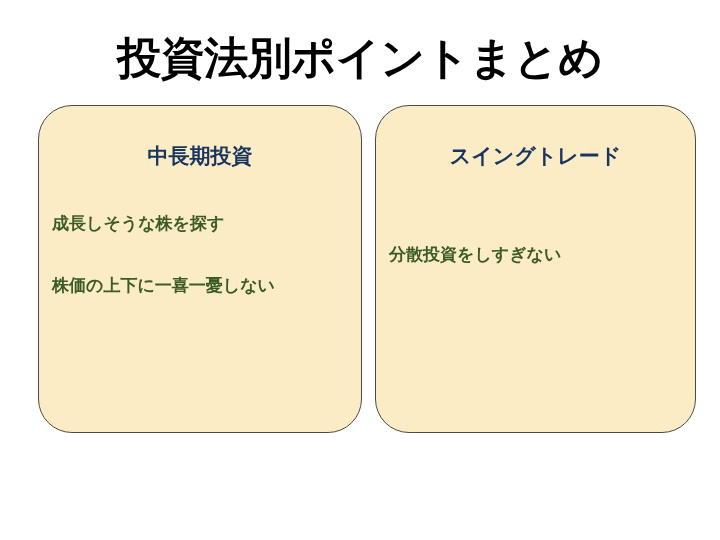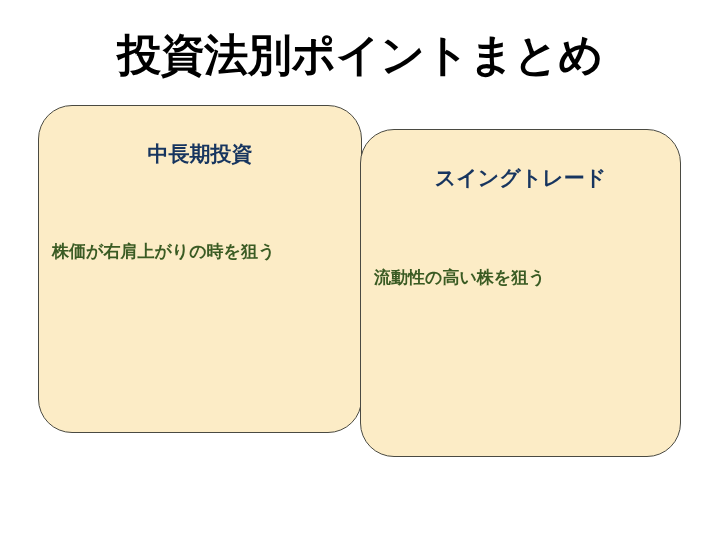--- a/index.html
+++ b/index.html
@@ -16,21 +16,20 @@
     position: relative;
   }
 
   #slide {
     position: absolute;
     left: 0;
     top: 0;
     width: 584px;
     height: 540px;
     background: #ffffff;
-    font-family: Liberation Mono, monospace;
   }
 
   
   #slide-title {
     position: absolute;
     left: 0;
     top: 34px;
     width: 720px;
     text-align: center;
     color: #000000;
@@ -49,23 +48,22 @@
     background: #fcecc6;
     border: 1px solid #4a4a42;
     border-radius: 34px;
     box-sizing: border-box;
   }
   #card-long-term {
     left: 38px;
     width: 324px;
   }
   #card-swing {
-    left: 360px;
+    left: 375px;
     width: 321px;
-    margin-top: 24px;
   }
 
   .card-heading {
     position: absolute;
     left: 0;
     width: 100%;
     top: 38px;
     text-align: center;
     color: #17355f;
     font-size: 21px;
@@ -105,26 +103,27 @@
 
 <div id="slide">
 
   <div id="slide-title">投資法別ポイントまとめ</div>
 
   <div class="card" id="card-long-term">
 
     <div class="card-heading">中長期投資</div>
 
     <div class="card-body">
-      <div class="bullet b1">株価が右肩上がりの時を狙う</div>
+      <div class="bullet b0">成長しそうな株を探す</div>
+      <div class="bullet b1">株価の上下に一喜一憂しない</div>
     </div>
   </div>
 
   <div class="card" id="card-swing">
 
     <div class="card-heading">スイングトレード</div>
 
     <div class="card-body">
-      <div class="bullet b2">流動性の高い株を狙う</div>
+      <div class="bullet b2">分散投資をしすぎない</div>
     </div>
   </div>
 
 </div>
 
 </body></html>

